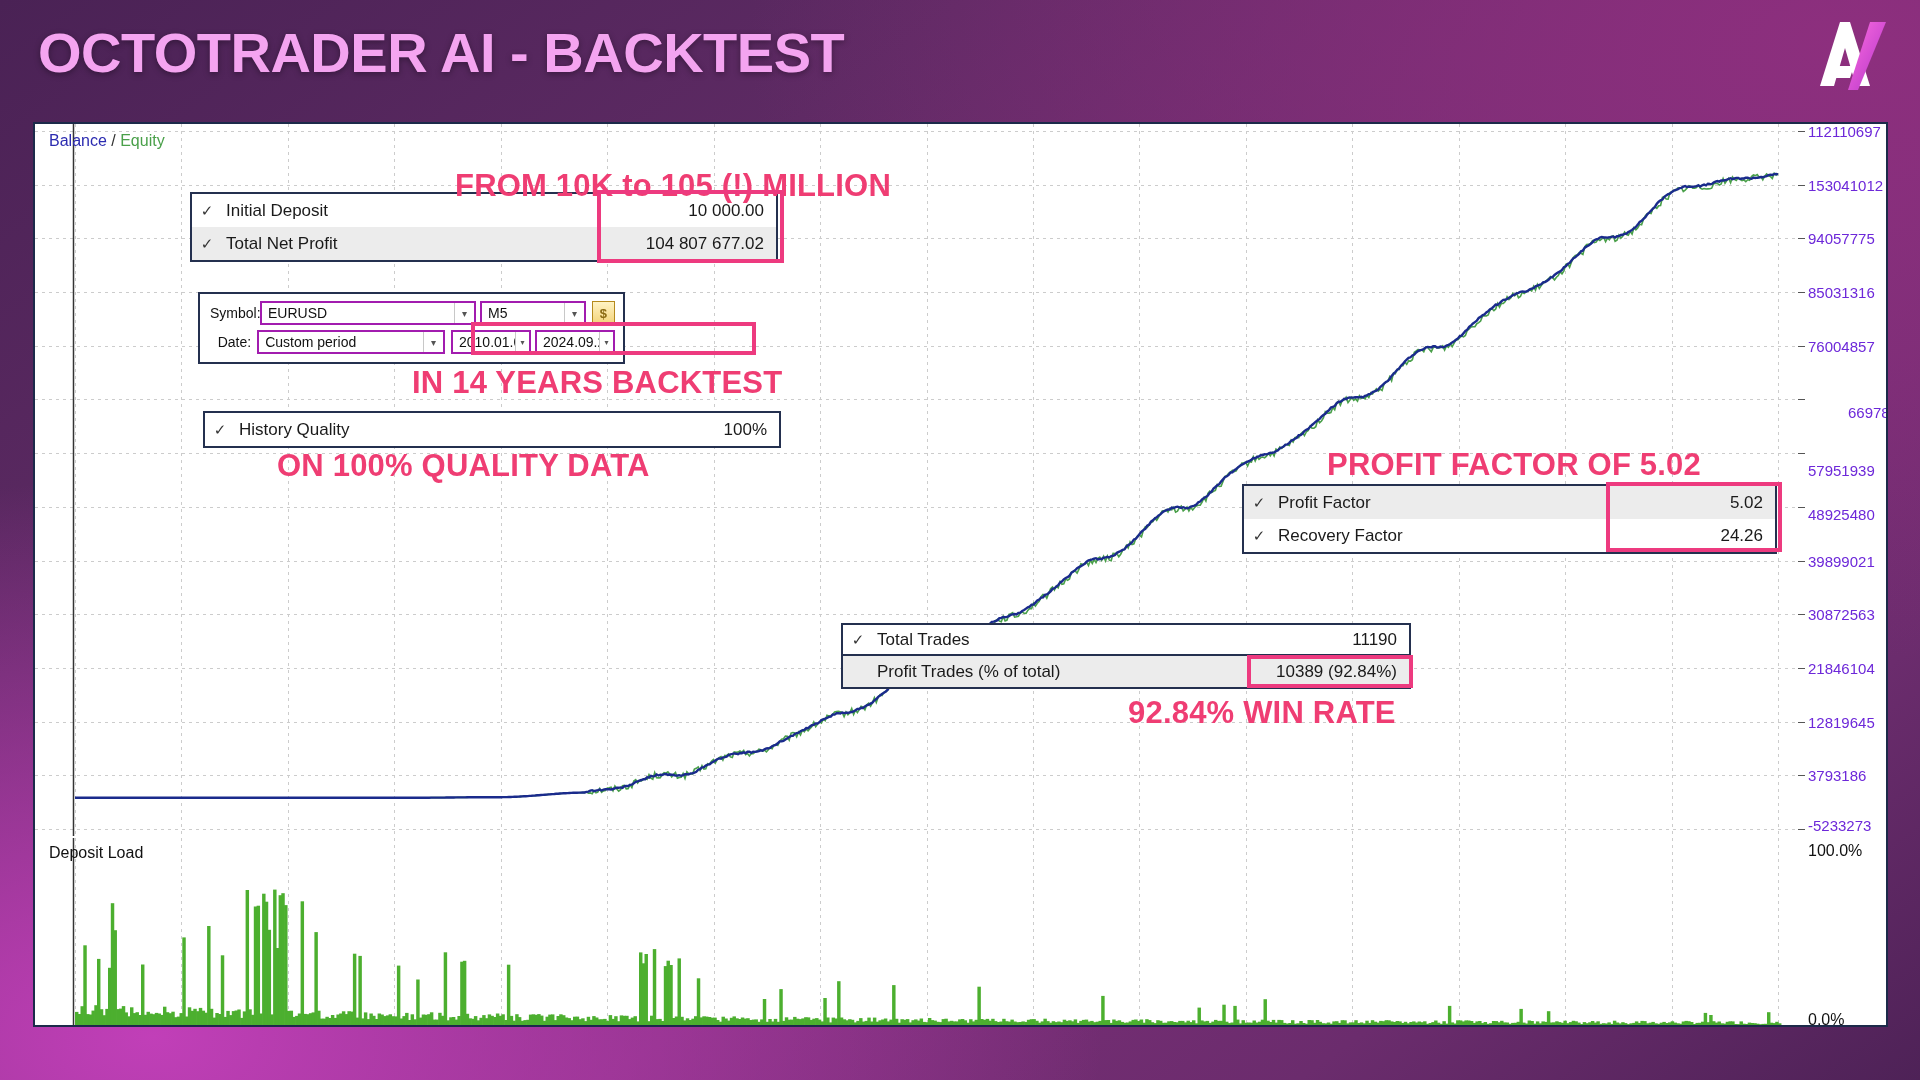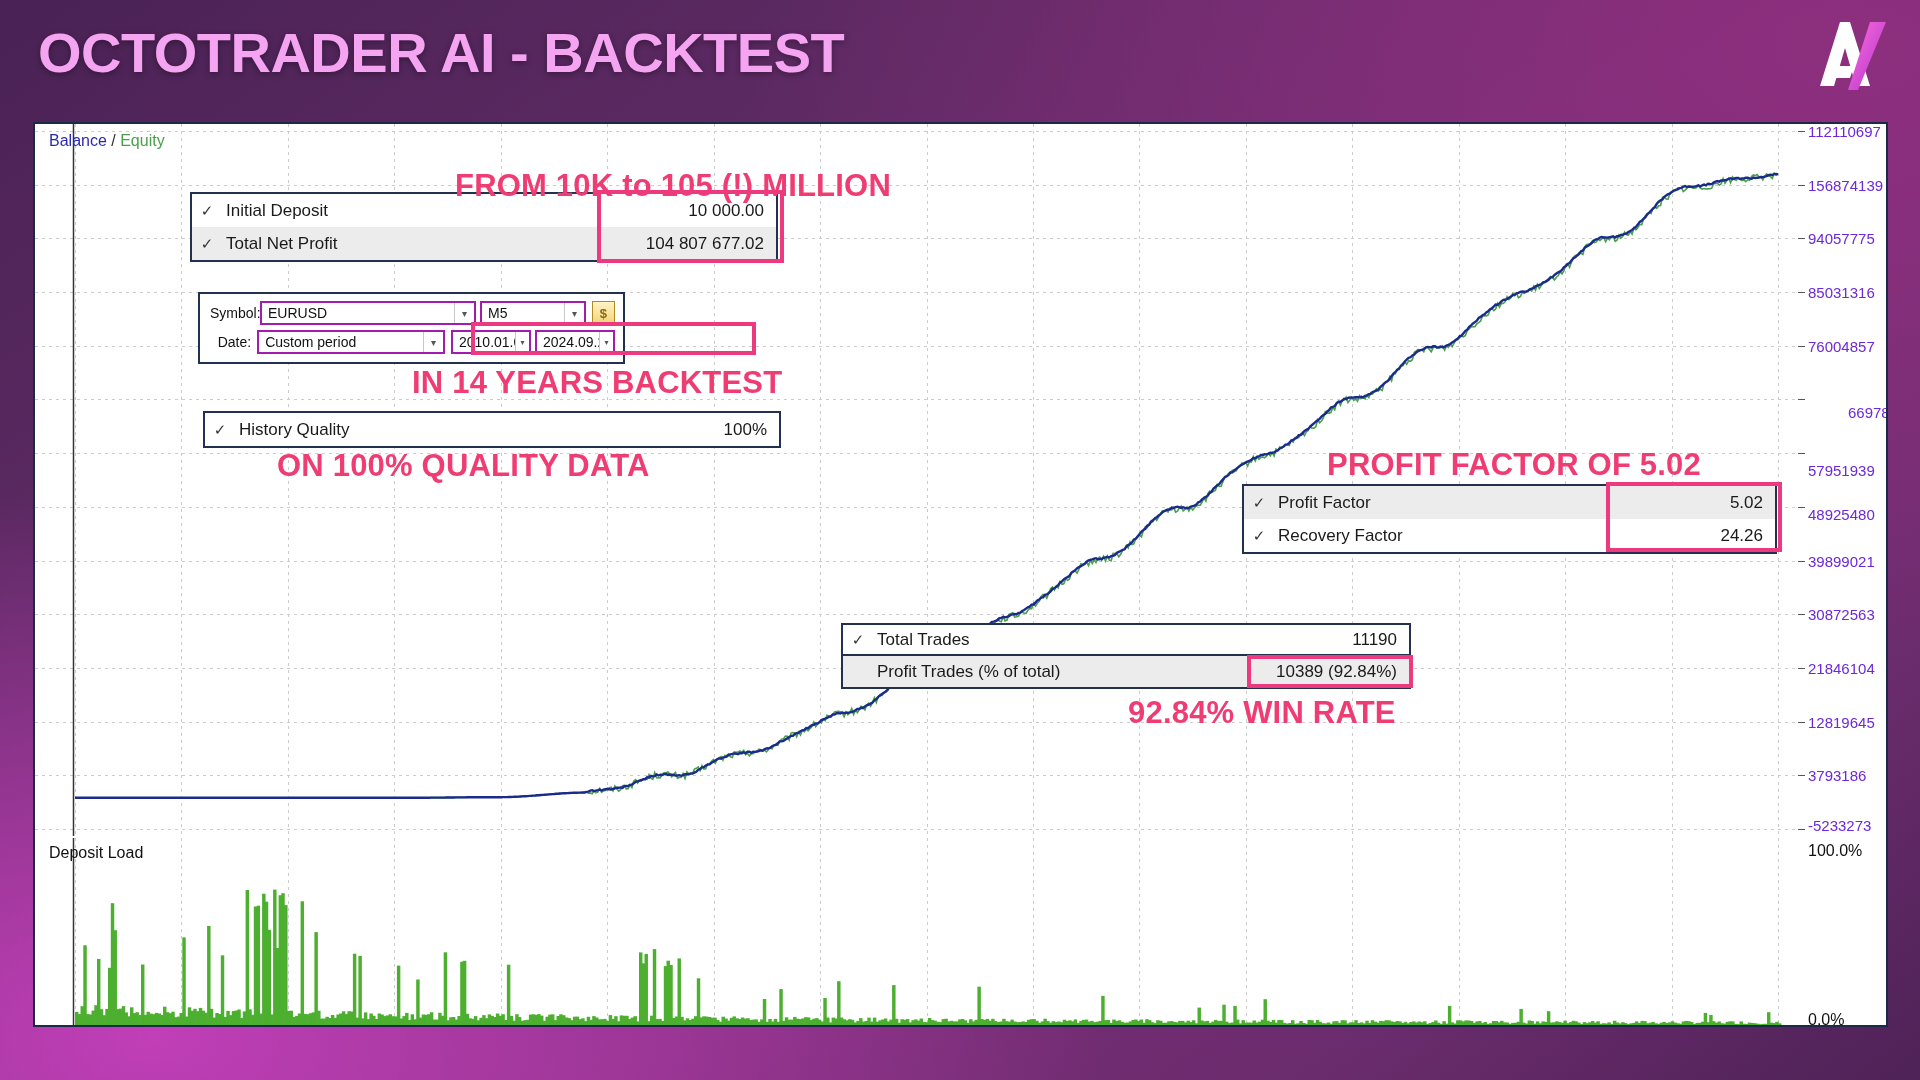--- a/index.html
+++ b/index.html
@@ -940,21 +940,21 @@
           <rect x="1734.7" y="184.7" width="3.45" height="4.3" fill="#4caf2f"></rect>
           <rect x="1737.5" y="185.1" width="3.45" height="3.9" fill="#4caf2f"></rect>
           <rect x="1740.2" y="183.8" width="3.45" height="5.2" fill="#4caf2f"></rect>
           <rect x="1743.0" y="185.3" width="3.45" height="3.7" fill="#4caf2f"></rect>
         </svg>
     </div>
 
     <div id="axis-right">
         <div class="ytick" style="top: 7px;">112110697</div>
         <div class="ytick-mark" style="top: 7px;"></div>
-        <div class="ytick" style="top: 60.6923px;">156874139</div>
+        <div class="ytick" style="top: 60.6923px;">153041012</div>
         <div class="ytick-mark" style="top: 60.6923px;"></div>
         <div class="ytick" style="top: 114.385px;">94057775</div>
         <div class="ytick-mark" style="top: 114.385px;"></div>
         <div class="ytick" style="top: 168.077px;">85031316</div>
         <div class="ytick-mark" style="top: 168.077px;"></div>
         <div class="ytick" style="top: 221.769px;">76004857</div>
         <div class="ytick-mark" style="top: 221.769px;"></div>
         <div class="ytick" style="top: 288px; margin-left: 40px;">66978398</div>
         <div class="ytick-mark" style="top: 275.462px;"></div>
         <div class="ytick" style="top: 346px;">57951939</div>

